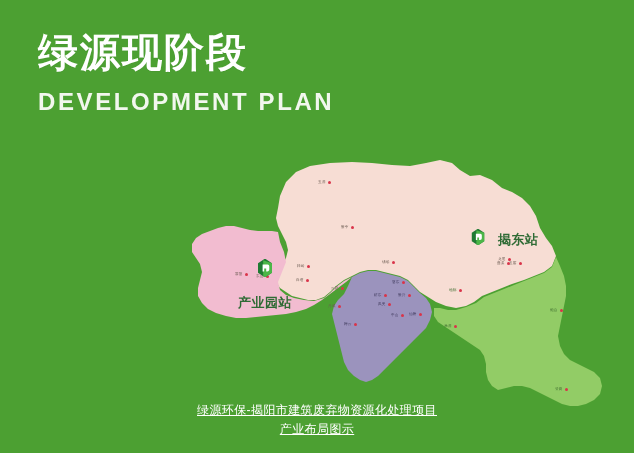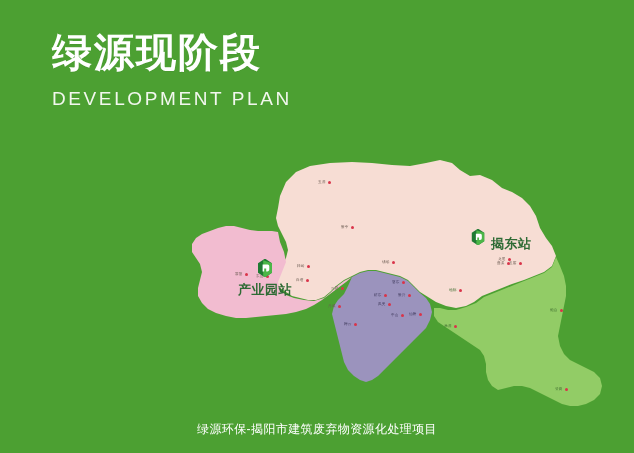--- a/index.html
+++ b/index.html
@@ -12,57 +12,56 @@
     position: relative;
     width: 634px; height: 453px;
     background: #4ca032;
     overflow: hidden;
   }
   
   #title-block {
     position: absolute;
     left: 38px; top: 30px;
     z-index: 5;
-    margin-left: 14px;
   }
   .title-line {
     color: #ffffff;
     font-size: 40px;
     line-height: 44px;
     font-weight: 700;
     letter-spacing: 2px;
     white-space: nowrap;
     text-shadow: 0 1px 0 rgba(0,0,0,0.04);
   }
   #subtitle {
     margin-top: 14px;
     color: #f2f7ee;
-    font-size: 19px;
-    font-weight: 400;
+    font-size: 24px;
+    font-weight: 700;
     letter-spacing: 2.6px;
     white-space: nowrap;
   }
   
   #map-wrap {
     position: absolute;
     left: 0; top: 0;
     width: 634px; height: 453px;
   }
   #map-svg { display: block; width: 634px; height: 453px; }
 
   
   .station {
     position: absolute;
     display: flex;
-    align-items: flex-end;
-    gap: 5px;
+    align-items: center;
+    gap: 12px;
     z-index: 6;
     white-space: nowrap;
   }
-  .station.stacked { flex-direction: column; gap: 1px; align-items: center; }
+  .station.stacked { flex-direction: column; gap: 14px; align-items: center; }
   .station-label {
     font-size: 13px;
     font-weight: 700;
     letter-spacing: 0.5px;
     line-height: 1;
   }
   .station-label.dark { color: #2f6b35; }
   .station-label.light { color: #ffffff; }
   .logo { display: block; }
 
@@ -96,20 +95,21 @@
     position: absolute;
     left: 0; right: 0; bottom: 14px;
     text-align: center;
     z-index: 7;
   }
   .cap-line {
     color: #ffffff;
     font-size: 12px;
     line-height: 19px;
     letter-spacing: 0.4px;
+    text-decoration: underline;
   }
 </style>
 </head>
 <body>
 
 <div id="poster">
 
   <div id="map-wrap">
     <svg id="map-svg" viewBox="0 0 634 453">
 
@@ -273,15 +273,16 @@
 
 
 
   <div id="title-block">
     <div class="title-line">绿源现阶段</div>
     <div id="subtitle">DEVELOPMENT PLAN</div>
   </div>
 
   <div id="caption">
     <div class="cap-line">绿源环保-揭阳市建筑废弃物资源化处理项目</div>
+    <div class="cap-line">产业布局图示</div>
   </div>
 
 </div>
 
 </body></html>

